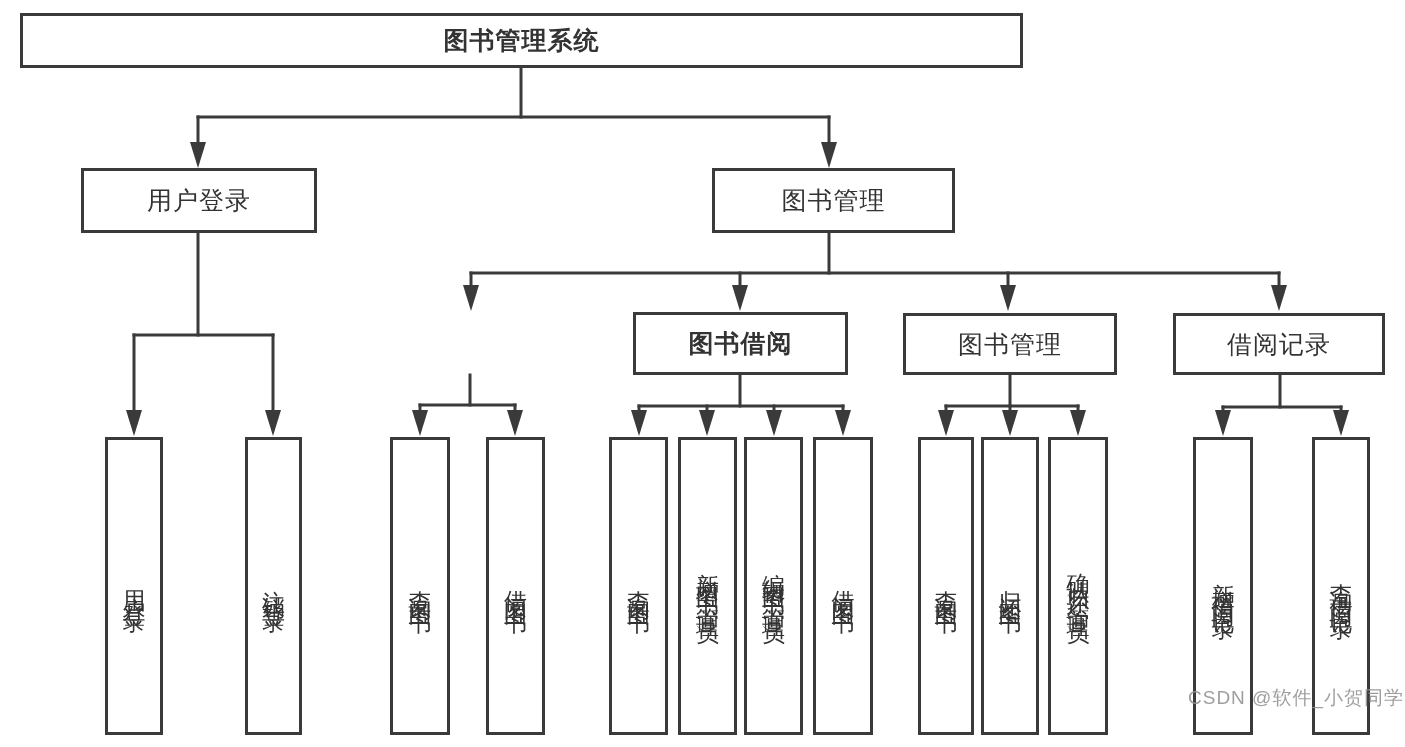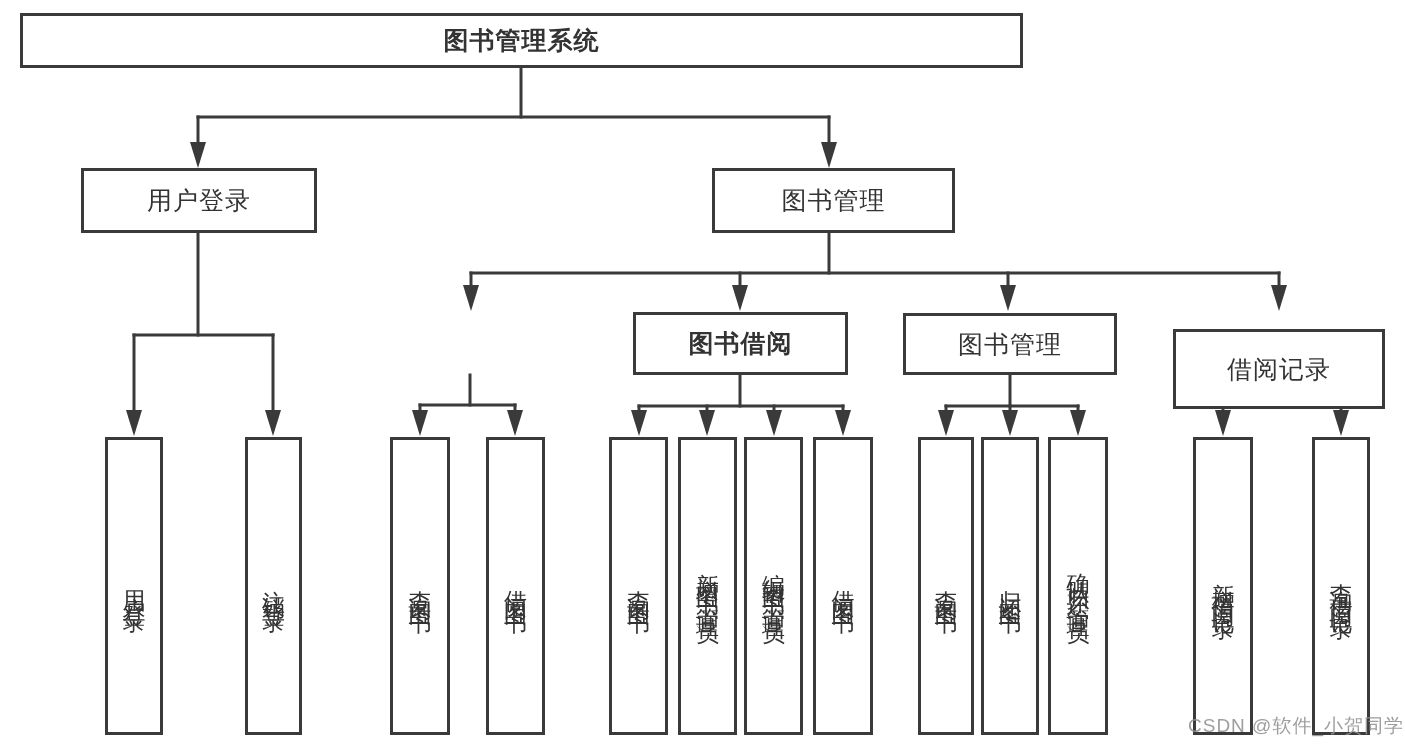--- a/index.html
+++ b/index.html
@@ -59,39 +59,39 @@
     line-height: 1;
     white-space: nowrap;
   }
   
   #n-root          { left: 20px;  top: 13px;  width: 1003px; height: 55px; font-weight: bold; }
   #n-user-login    { left: 81px;  top: 168px; width: 236px;  height: 65px; }
   #n-book-mgmt     { left: 712px; top: 168px; width: 243px;  height: 65px; }
   #n-new-book      { left: 362px; top: 312px; width: 216px;  height: 63px; }
   #n-book-borrow   { left: 633px; top: 312px; width: 215px;  height: 63px; font-weight: bold; }
   #n-cur-borrow    { left: 903px; top: 313px; width: 214px;  height: 62px; }
-  #n-borrow-rec    { left: 1173px;top: 329px; width: 212px;  height: 80px; }
+  #n-borrow-rec    { left: 1173px;top: 313px; width: 212px;  height: 62px; }
   
   #l-u1 { left: 105px;  width: 58px; }
   #l-u2 { left: 245px;  width: 57px; }
   #l-r1 { left: 390px;  width: 60px; }
   #l-r2 { left: 486px;  width: 59px; }
   #l-b1 { left: 609px;  width: 59px; }
   #l-b2 { left: 678px;  width: 59px; }
   #l-b3 { left: 744px;  width: 59px; }
   #l-b4 { left: 813px;  width: 60px; }
   #l-c1 { left: 918px;  width: 56px; }
   #l-c2 { left: 981px;  width: 58px; }
   #l-c3 { left: 1048px; width: 60px; }
   #l-g1 { left: 1193px; width: 60px; }
   #l-g2 { left: 1312px; width: 58px; }
   #watermark {
     position: absolute;
     left: 1188px;
-    top: 713px;
+    top: 685px;
     font-size: 19px;
     letter-spacing: 1px;
     color: rgba(148, 148, 148, 0.9);
     white-space: nowrap;
     z-index: 5;
   }
 </style>
 </head>
 <body>
 

